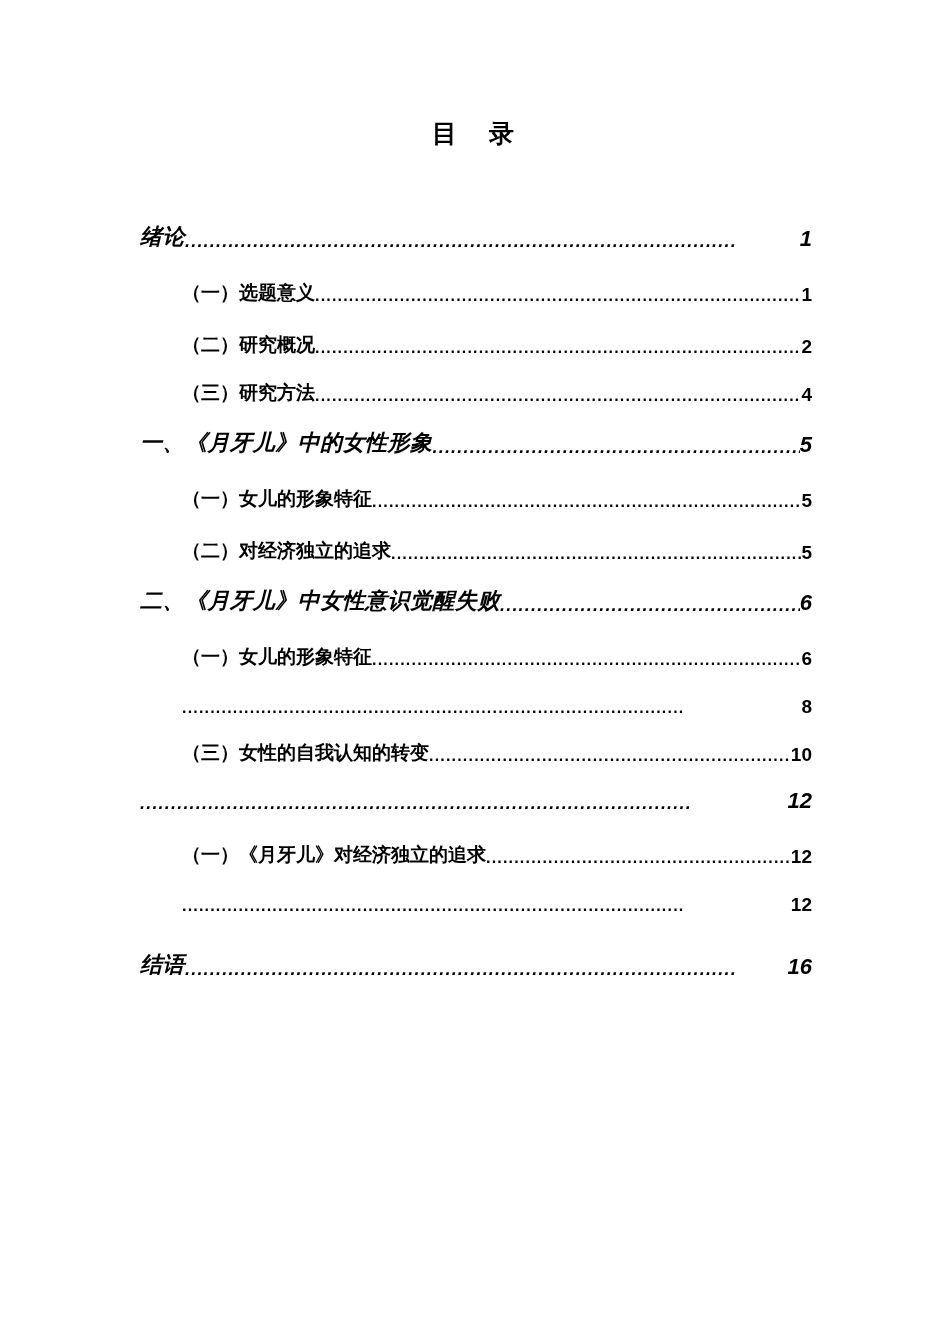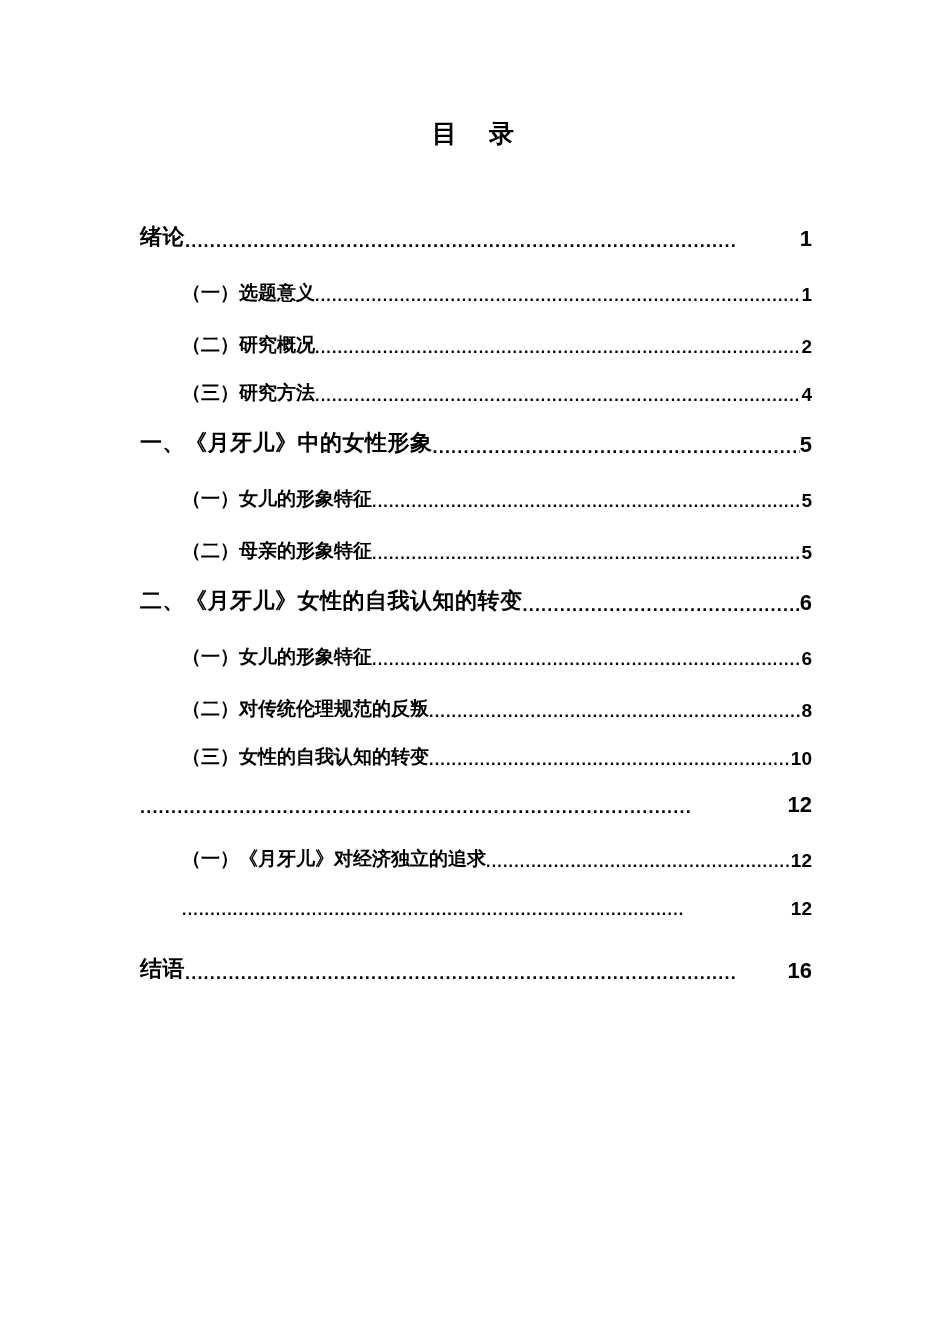--- a/index.html
+++ b/index.html
@@ -63,20 +63,21 @@
     flex: 0 0 auto;
     white-space: pre;
     text-align: right;
   }
 
   
   .lvl1 {
     font-size: 22px;
     font-weight: bold;
     margin-bottom: 28px;
+    font-style: italic;
   }
   .lvl1 .label { letter-spacing: 0.5px; }
   .lvl1 .page-num { font-size: 22px; font-weight: bold; }
   .lvl1 .dots { font-weight: bold; font-size: 18px; }
 
   
   .lvl2 {
     font-size: 19px;
     font-weight: bold;
     margin-bottom: 26px;
@@ -120,36 +121,35 @@
           <span class="label">一、《月牙儿》中的女性形象</span>
           <span class="dots">.........................................................................................</span>
           <span class="page-num">5</span>
         </div>
         <div class="toc-entry lvl2">
           <span class="label">（一）女儿的形象特征</span>
           <span class="dots">.........................................................................................</span>
           <span class="page-num">5</span>
         </div>
         <div class="toc-entry lvl2 tight">
-          <span class="label">（二）母亲的形象特征</span>
+          <span class="label">（二）对经济独立的追求</span>
           <span class="dots">.........................................................................................</span>
           <span class="page-num">5</span>
         </div>
         <div class="toc-entry lvl1">
-          <span class="label">二、《月牙儿》女性的自我认知的转变</span>
+          <span class="label">二、《月牙儿》中女性意识觉醒失败</span>
           <span class="dots">.........................................................................................</span>
           <span class="page-num">6</span>
         </div>
         <div class="toc-entry lvl2">
           <span class="label">（一）女儿的形象特征</span>
           <span class="dots">.........................................................................................</span>
           <span class="page-num">6</span>
         </div>
         <div class="toc-entry lvl2 tight">
-          <span class="label">（二）对传统伦理规范的反叛</span>
           <span class="dots">.........................................................................................</span>
           <span class="page-num">8</span>
         </div>
         <div class="toc-entry lvl2 tight">
           <span class="label">（三）女性的自我认知的转变</span>
           <span class="dots">.........................................................................................</span>
           <span class="page-num">10</span>
         </div>
         <div class="toc-entry lvl1">
           <span class="dots">.........................................................................................</span>

